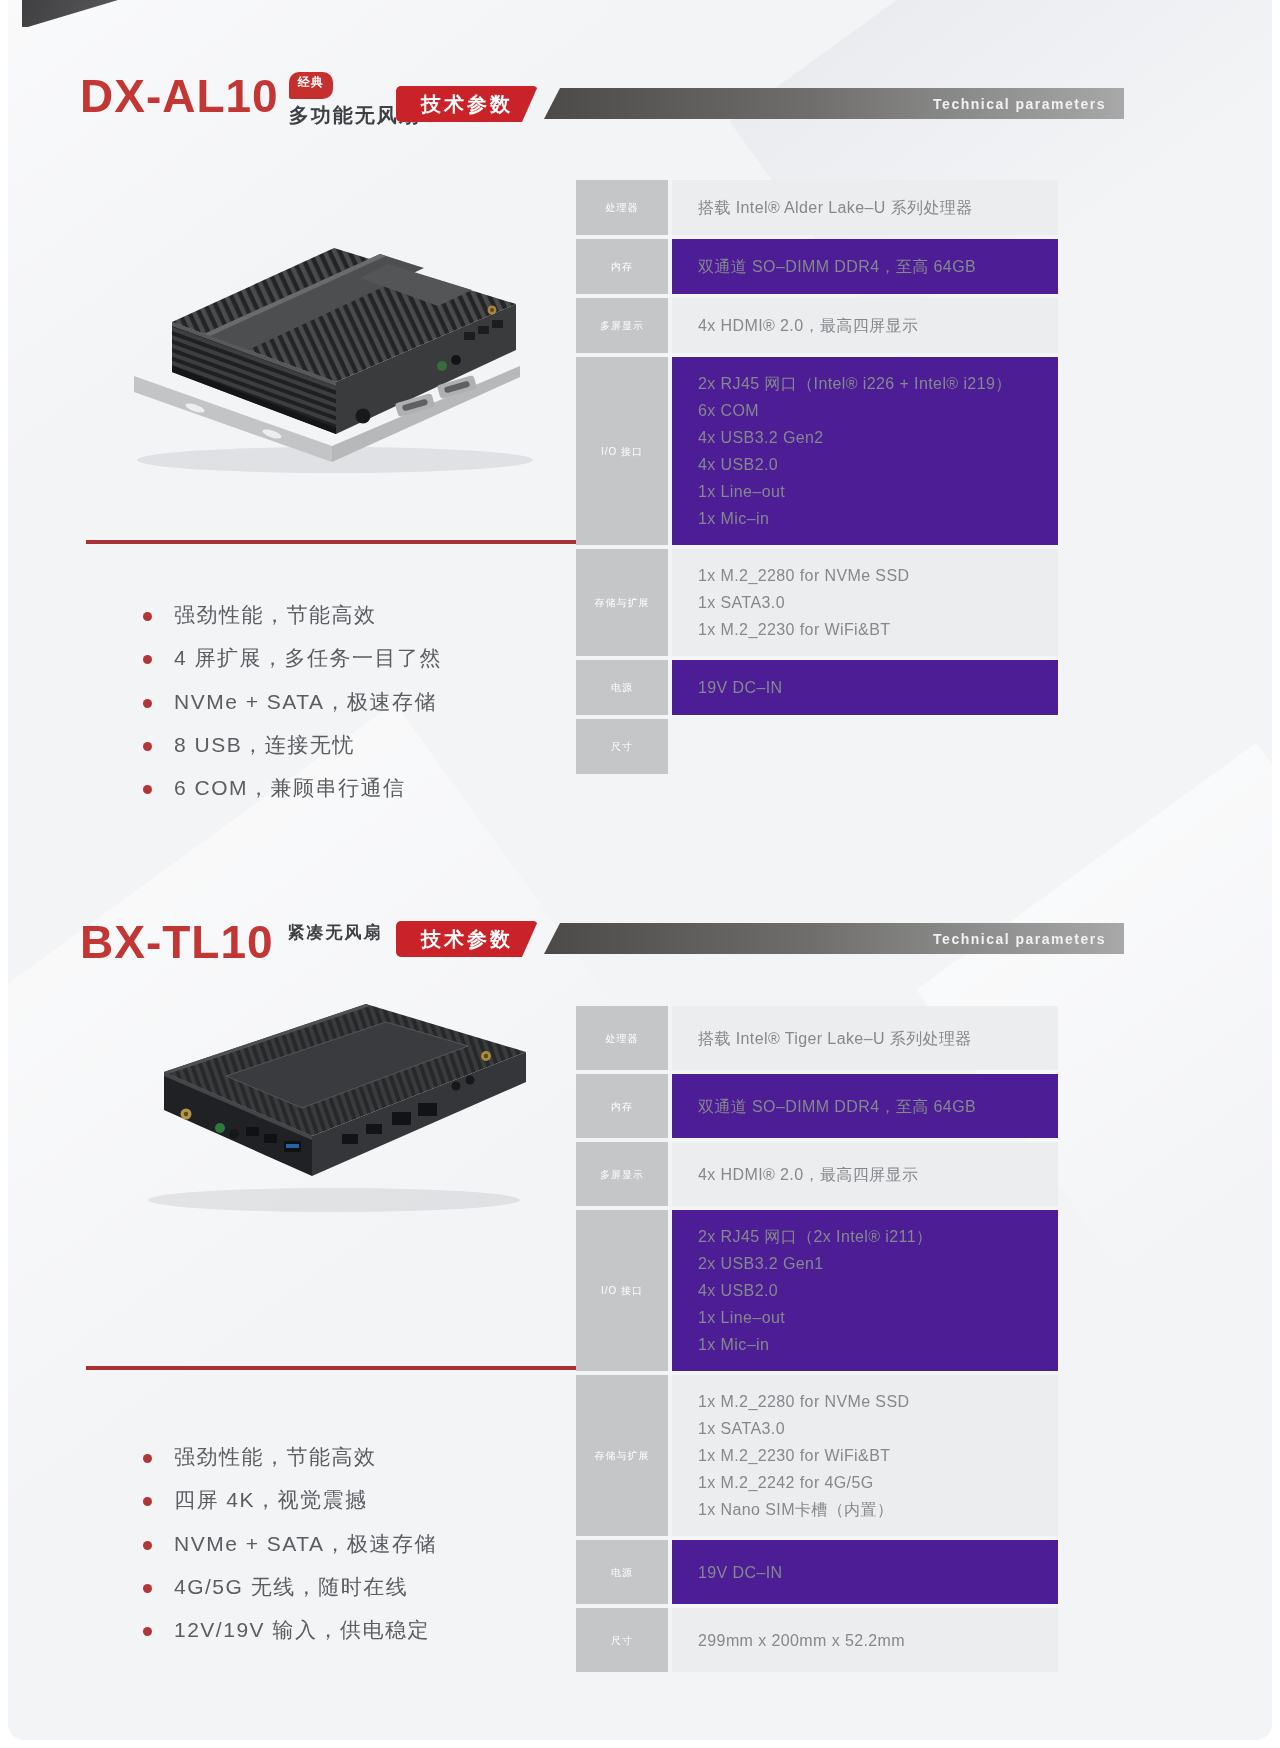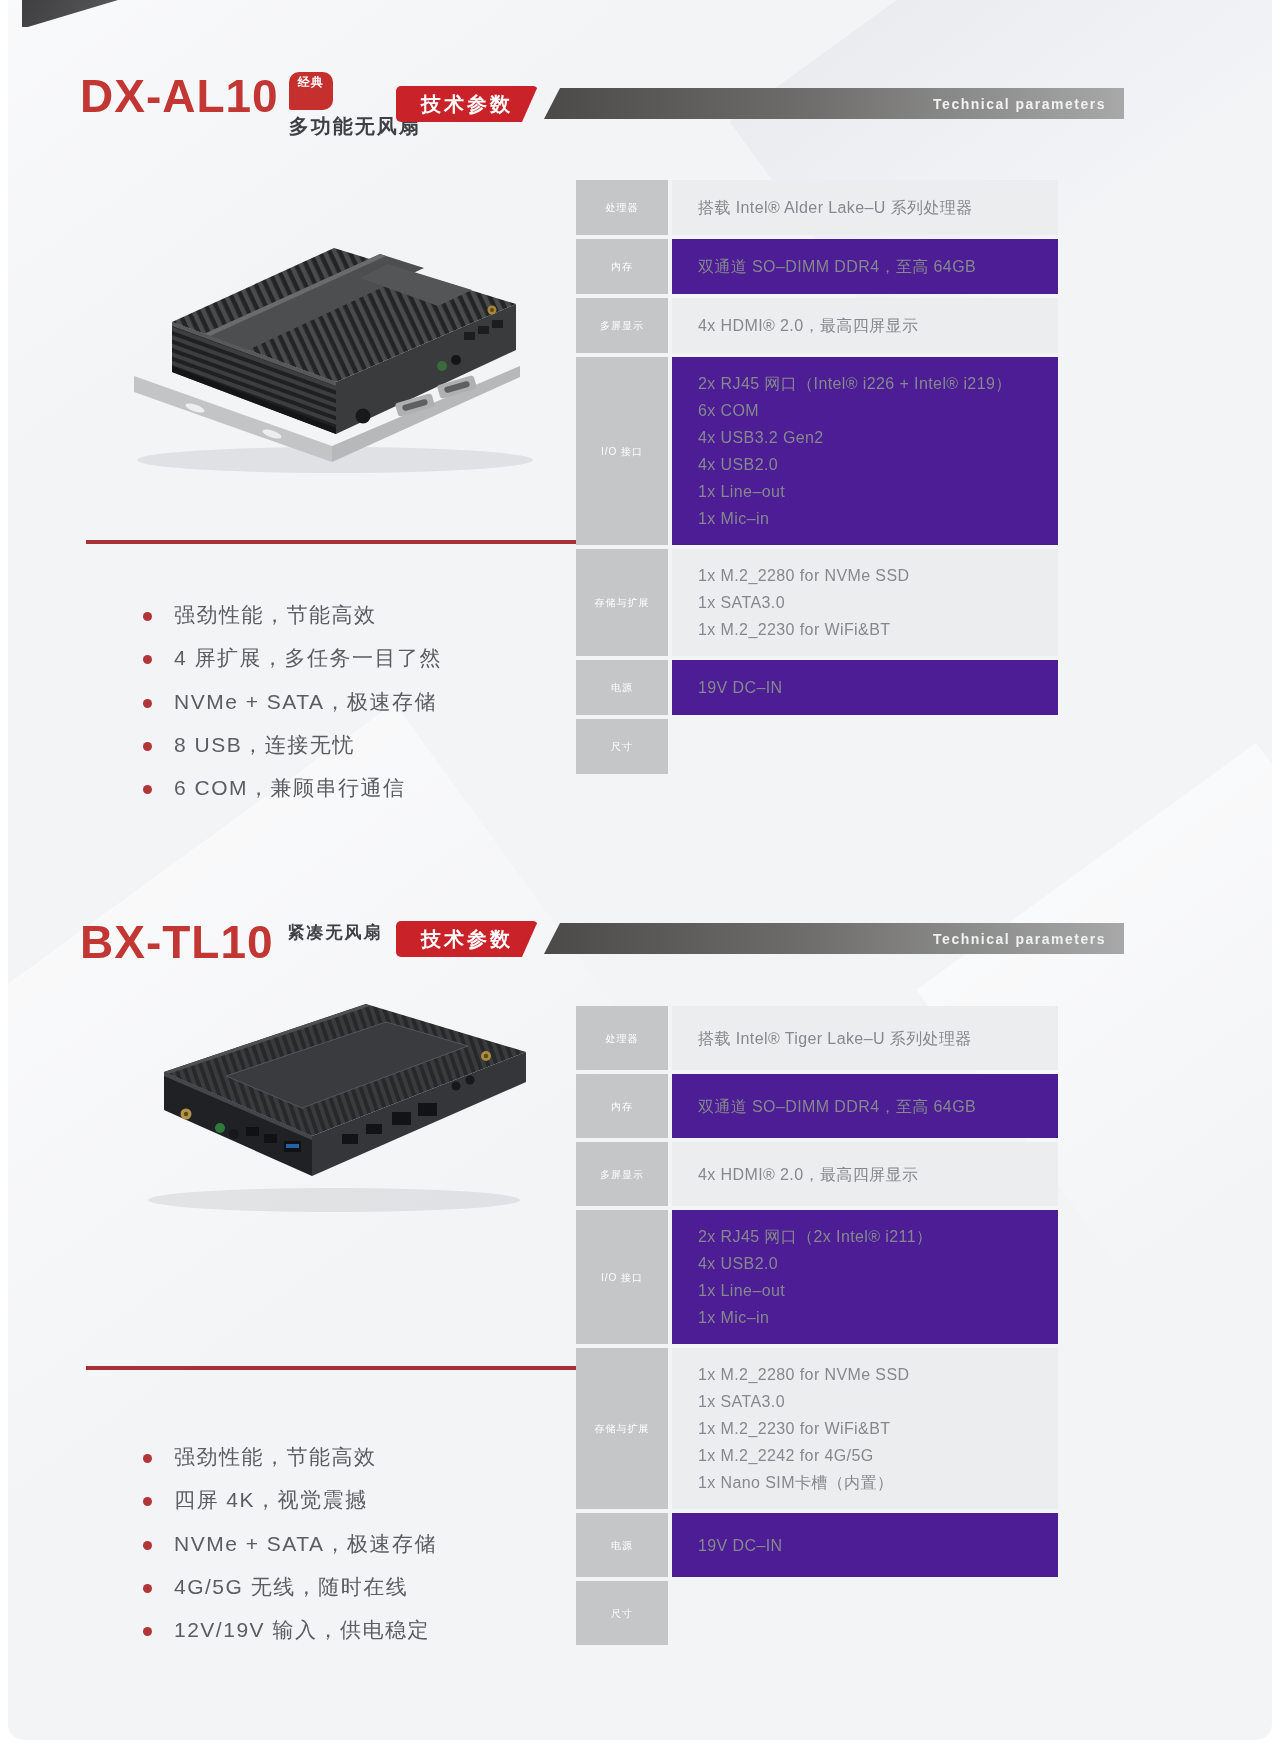--- a/index.html
+++ b/index.html
@@ -28,21 +28,21 @@
 
   .section{position:absolute;left:0;width:100%;}
   .section[data-section="0"]{top:0;height:840px;}
   .section[data-section="1"]{top:838px;height:900px;}
 
   
   .title-block{position:absolute;left:72px;top:72px;display:flex;align-items:flex-start;}
   .product-title{margin:0;font-size:46px;font-weight:bold;color:#c23634;letter-spacing:1px;line-height:1.05;}
   .title-side{display:flex;flex-direction:column;margin-left:10px;}
   .badge{background:#c5302e;color:#ffffff;font-size:12px;font-weight:bold;
-    padding:2px 9px 19px;border-radius:10px 10px 10px 2px;align-self:flex-start;letter-spacing:1px;}
+    padding:2px 9px 8px;border-radius:10px 10px 10px 2px;align-self:flex-start;letter-spacing:1px;}
   .subtitle{font-size:20px;font-weight:bold;color:#3e4044;letter-spacing:2px;margin-top:3px;}
   .section[data-section="1"] .title-block{top:80px;}
   .section[data-section="1"] .title-side{justify-content:flex-end;padding-bottom:4px;margin-left:14px;}
   .section[data-section="1"] .subtitle{font-size:17px;}
 
   
   .banner-row{position:absolute;left:388px;top:86px;width:728px;display:flex;}
   .section[data-section="1"] .banner-row{top:83px;}
   .tech-btn{width:142px;height:36px;background:#ca2229;color:#fff;font-size:20px;font-weight:bold;
     display:flex;align-items:center;justify-content:center;letter-spacing:3px;
@@ -309,20 +309,21 @@
         <div class="spec-row">
     <div class="spec-label">多屏显示</div>
     <div class="spec-value v-odd">
             <div class="spec-line">4x HDMI® 2.0，最高四屏显示</div>
           </div>
   </div>
         <div class="spec-row">
     <div class="spec-label">I/O 接口</div>
     <div class="spec-value v-even">
             <div class="spec-line">2x RJ45 网口（2x Intel® i211）</div>
+            <div class="spec-line">2x USB3.2 Gen1</div>
             <div class="spec-line">4x USB2.0</div>
             <div class="spec-line">1x Line–out</div>
             <div class="spec-line">1x Mic–in</div>
           </div>
   </div>
         <div class="spec-row">
     <div class="spec-label">存储与扩展</div>
     <div class="spec-value v-odd">
             <div class="spec-line">1x M.2_2280 for NVMe SSD</div>
             <div class="spec-line">1x SATA3.0</div>
@@ -332,16 +333,19 @@
           </div>
   </div>
         <div class="spec-row">
     <div class="spec-label">电源</div>
     <div class="spec-value v-even">
             <div class="spec-line">19V DC–IN</div>
           </div>
   </div>
         <div class="spec-row">
     <div class="spec-label">尺寸</div>
+    <div class="spec-value v-odd">
+            <div class="spec-line">299mm x 200mm x 52.2mm</div>
+          </div>
   </div>
       </div>
   </div>
 </div>
 
 </body></html>

